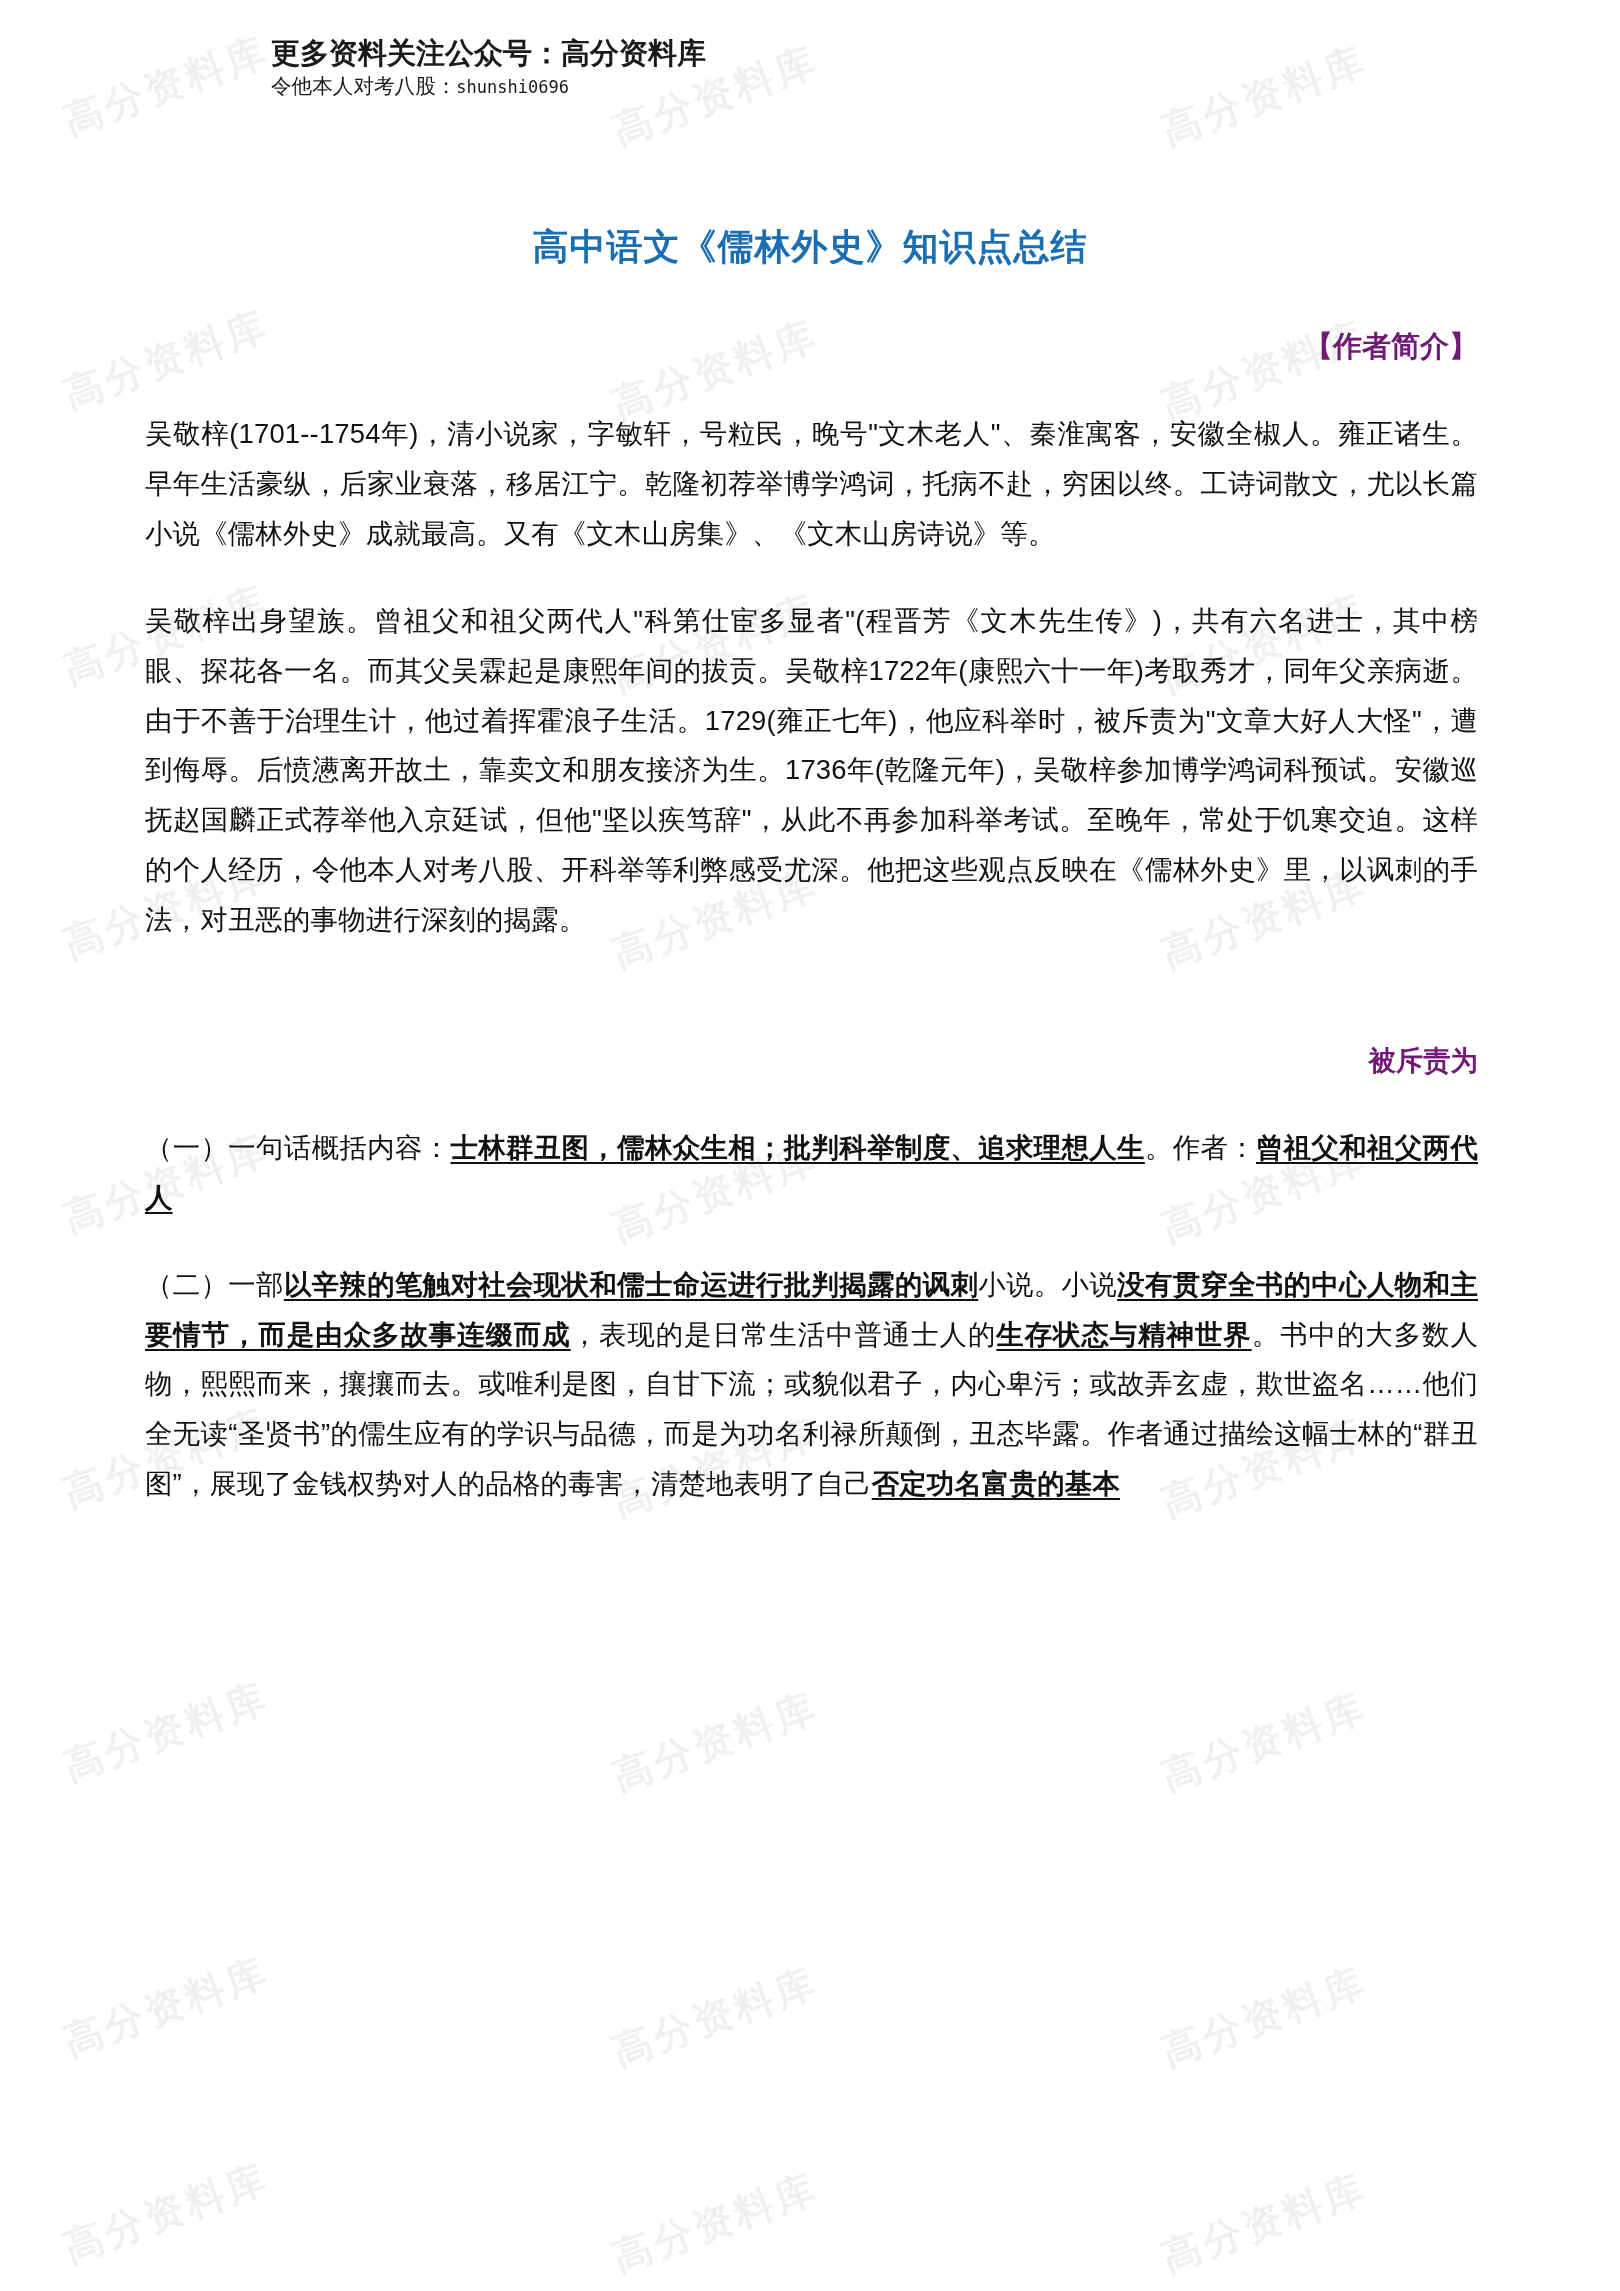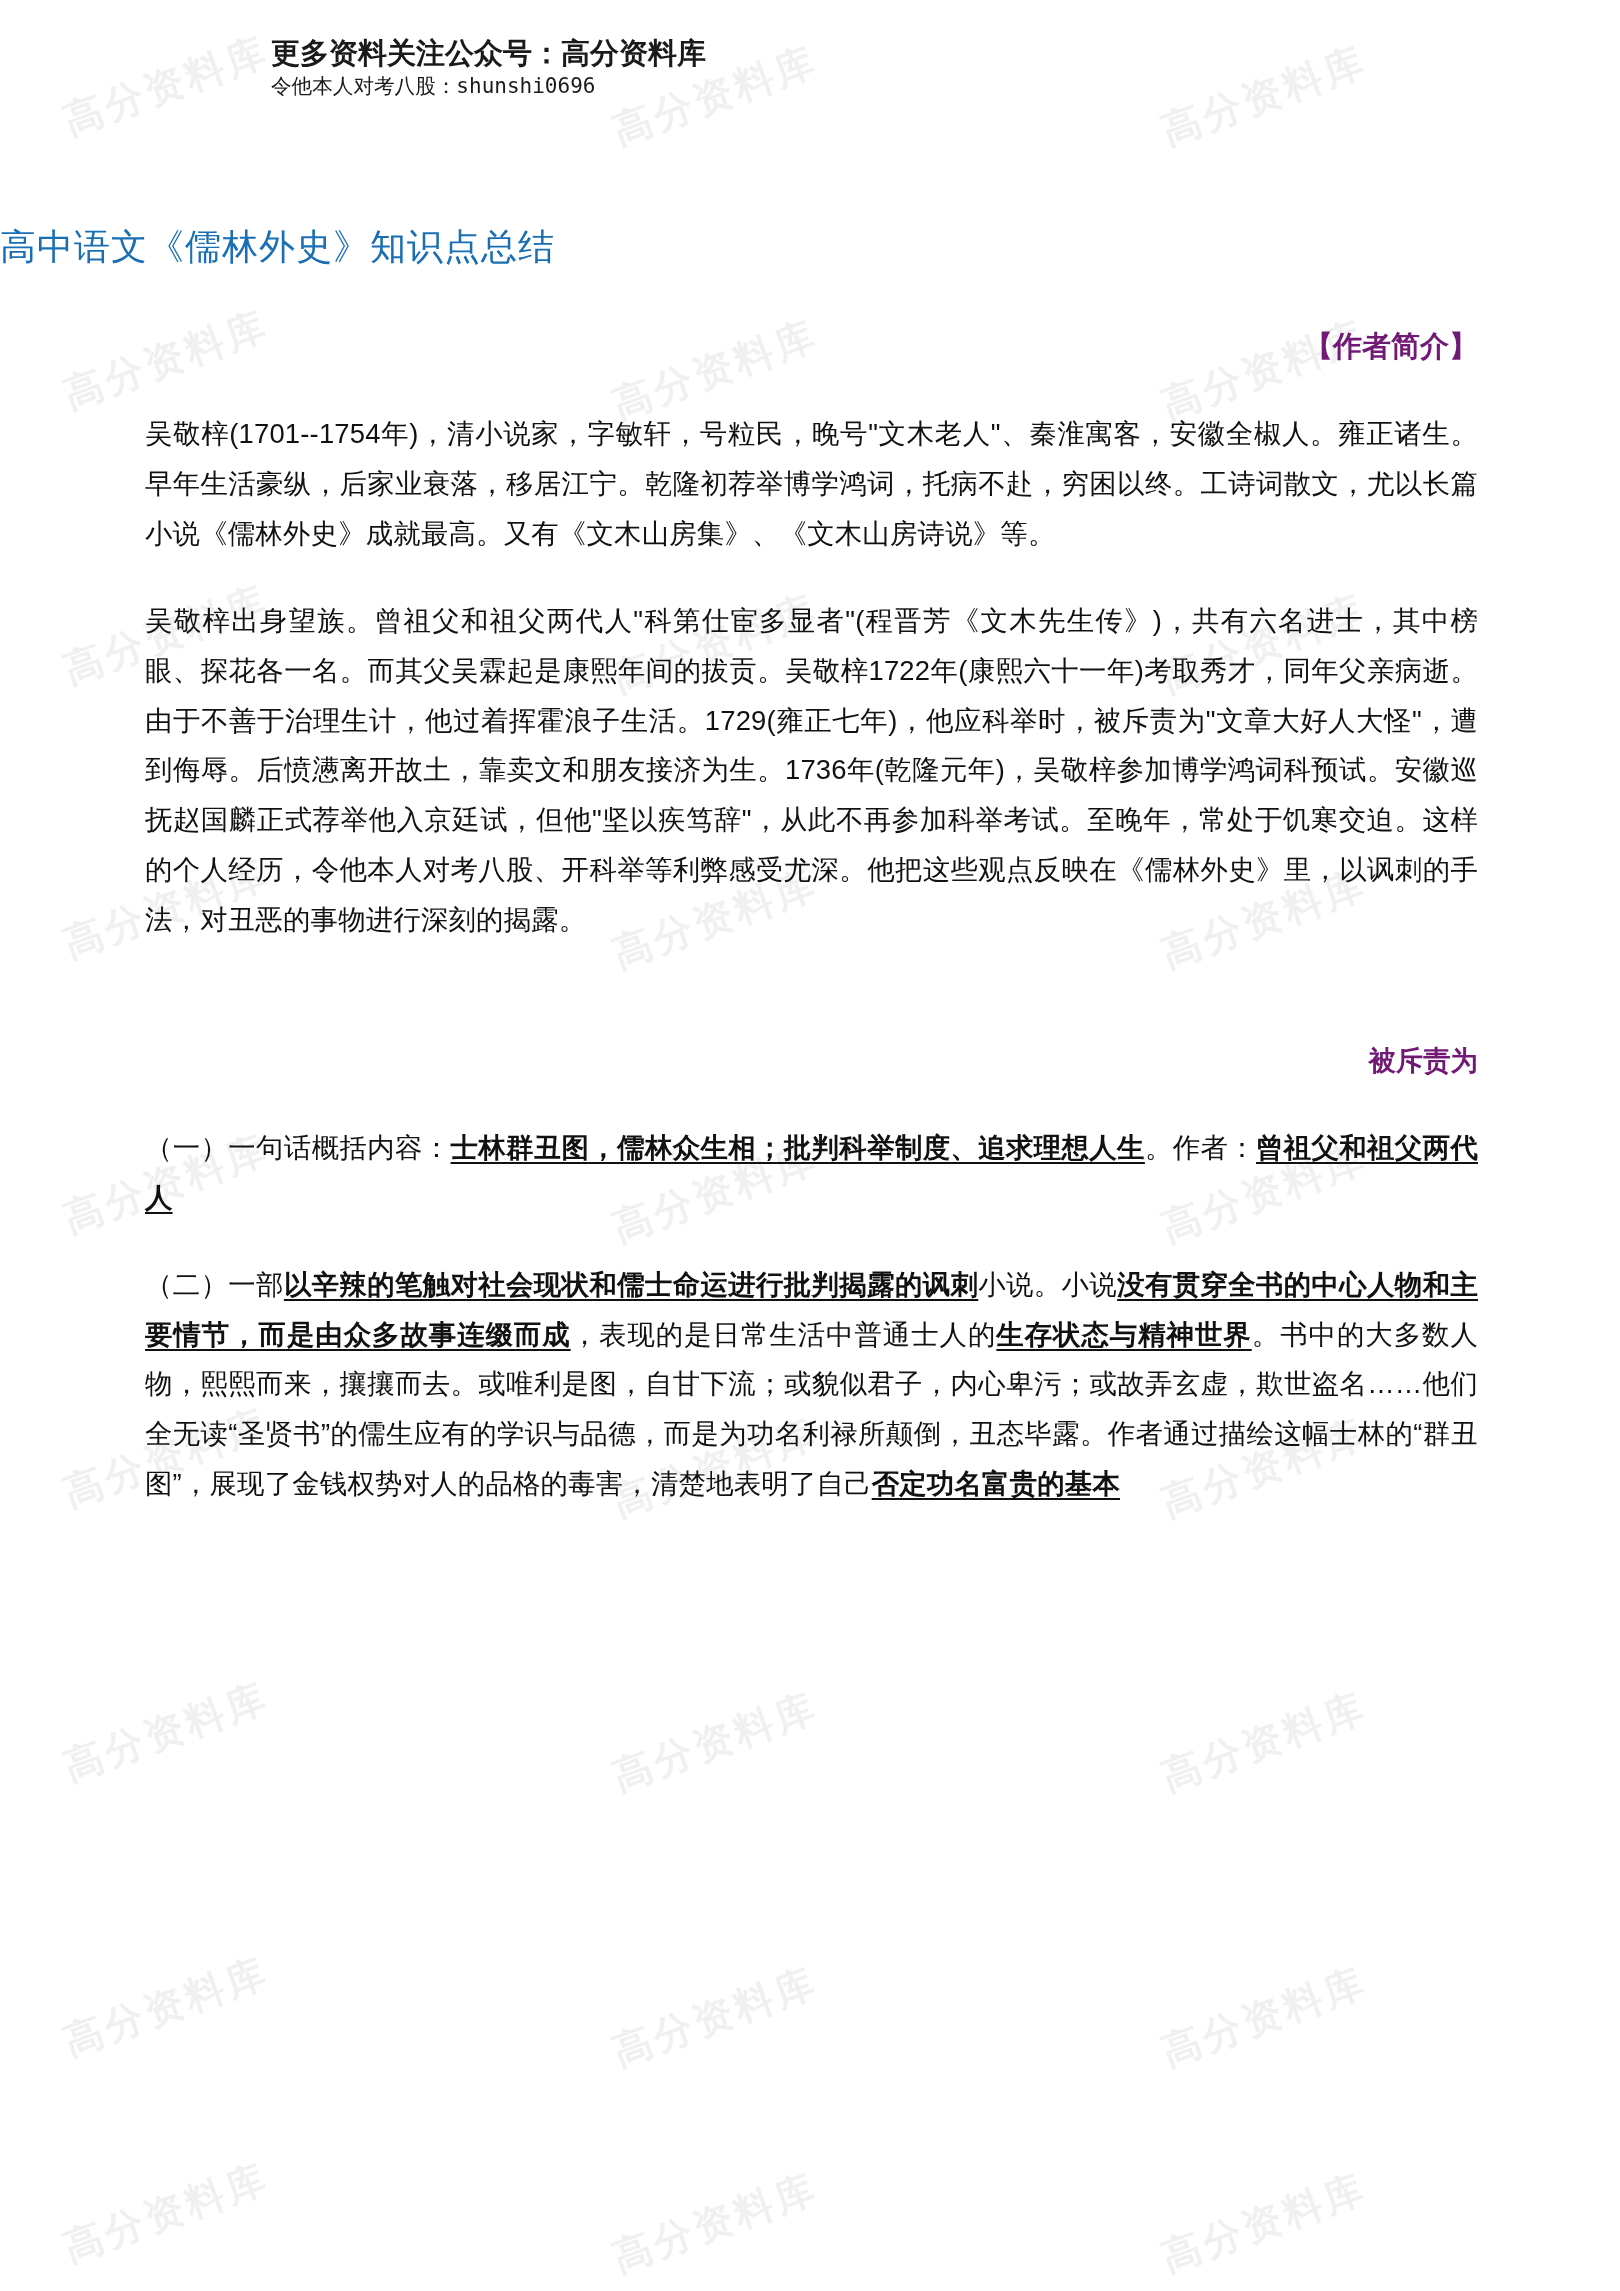--- a/index.html
+++ b/index.html
@@ -62,31 +62,32 @@
   .hdr-line2 {
     margin-top: 2px;
     font-size: 20.6px;
     font-weight: 400;
     color: #1a1a1a;
     line-height: 1.3;
     white-space: nowrap;
   }
   .hdr-line2 .wx {
     font-family: "DejaVu Sans Mono", monospace;
-    font-size: 21px;
+    font-size: 17px;
     letter-spacing: 0px;
   }
 
   .doc-title {
     position: absolute;
     left: 0;
     right: 0;
     top: 223px;
+    text-align: center;
     font-size: 36px;
-    font-weight: 400;
+    font-weight: 700;
     color: #1a6fb4;
     letter-spacing: 1px;
   }
 
   .body-block {
     position: absolute;
     left: 145px;
     top: 323px;
     width: 1333px;
   }

